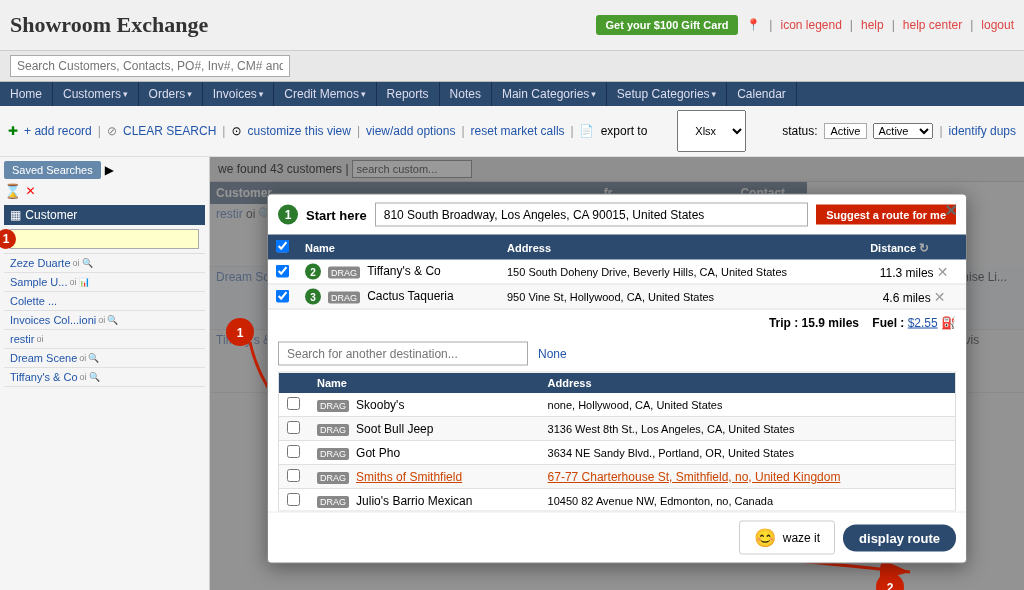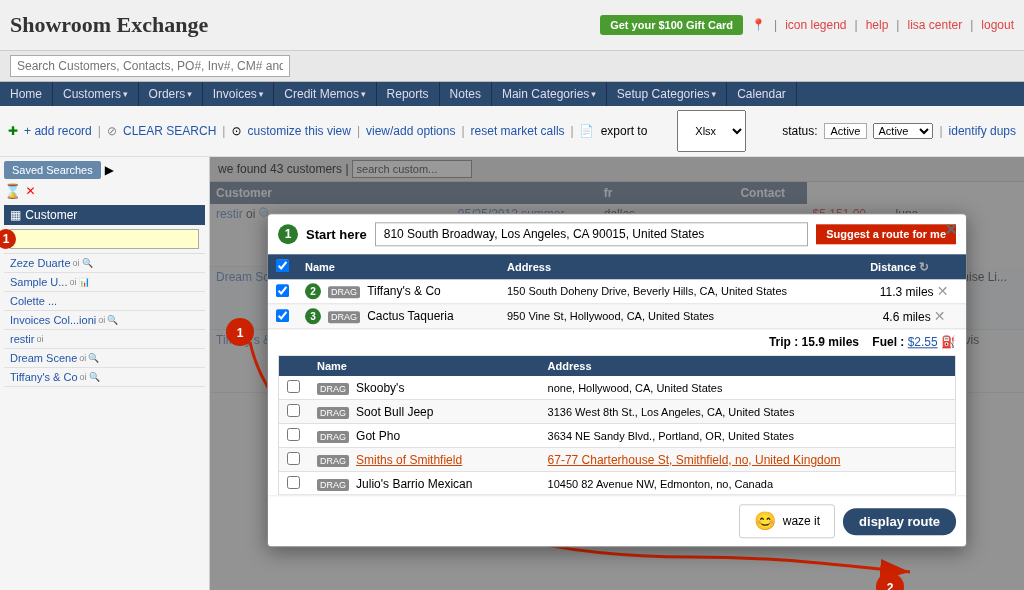--- a/index.html
+++ b/index.html
@@ -109,21 +109,21 @@
 <div id="header">
   <h1>Showroom Exchange</h1>
   <div class="header-right">
     <button class="gift-btn">Get your $100 Gift Card</button>
     <span>📍</span>
     <span>|</span>
     <a>icon legend</a>
     <span>|</span>
     <a>help</a>
     <span>|</span>
-    <a style="color:#d44;">lisa center</a>
+    <a style="color:#d44;">help center</a>
     <span>|</span>
     <a>logout</a>
   </div>
 </div>
 
 <div id="search-bar">
   <input type="text" placeholder="Search Customers, Contacts, PO#, Inv#, CM# and Notes" style="">
 </div>
 
 <div id="nav">
@@ -354,20 +354,24 @@
 
       <div class="trip-section">
         <span>Trip :</span>
         <span>15.9 miles</span>
         &nbsp;&nbsp;
         <span>Fuel :</span>
         <a class="fuel-link">$2.55</a>
         <span>⛽</span>
       </div>
 
+      <div class="search-dest-row">
+        <input class="search-dest-input" type="text" placeholder="Search for another destination..." style="">
+        <a class="none-link">None</a>
+      </div>
 
       <div style="padding: 0 10px;">
         <div class="results-scroll">
           <table class="results-table">
             <thead>
               <tr>
                 <th style="width:30px;"></th>
                 <th>Name</th>
                 <th>Address</th>
               </tr>

